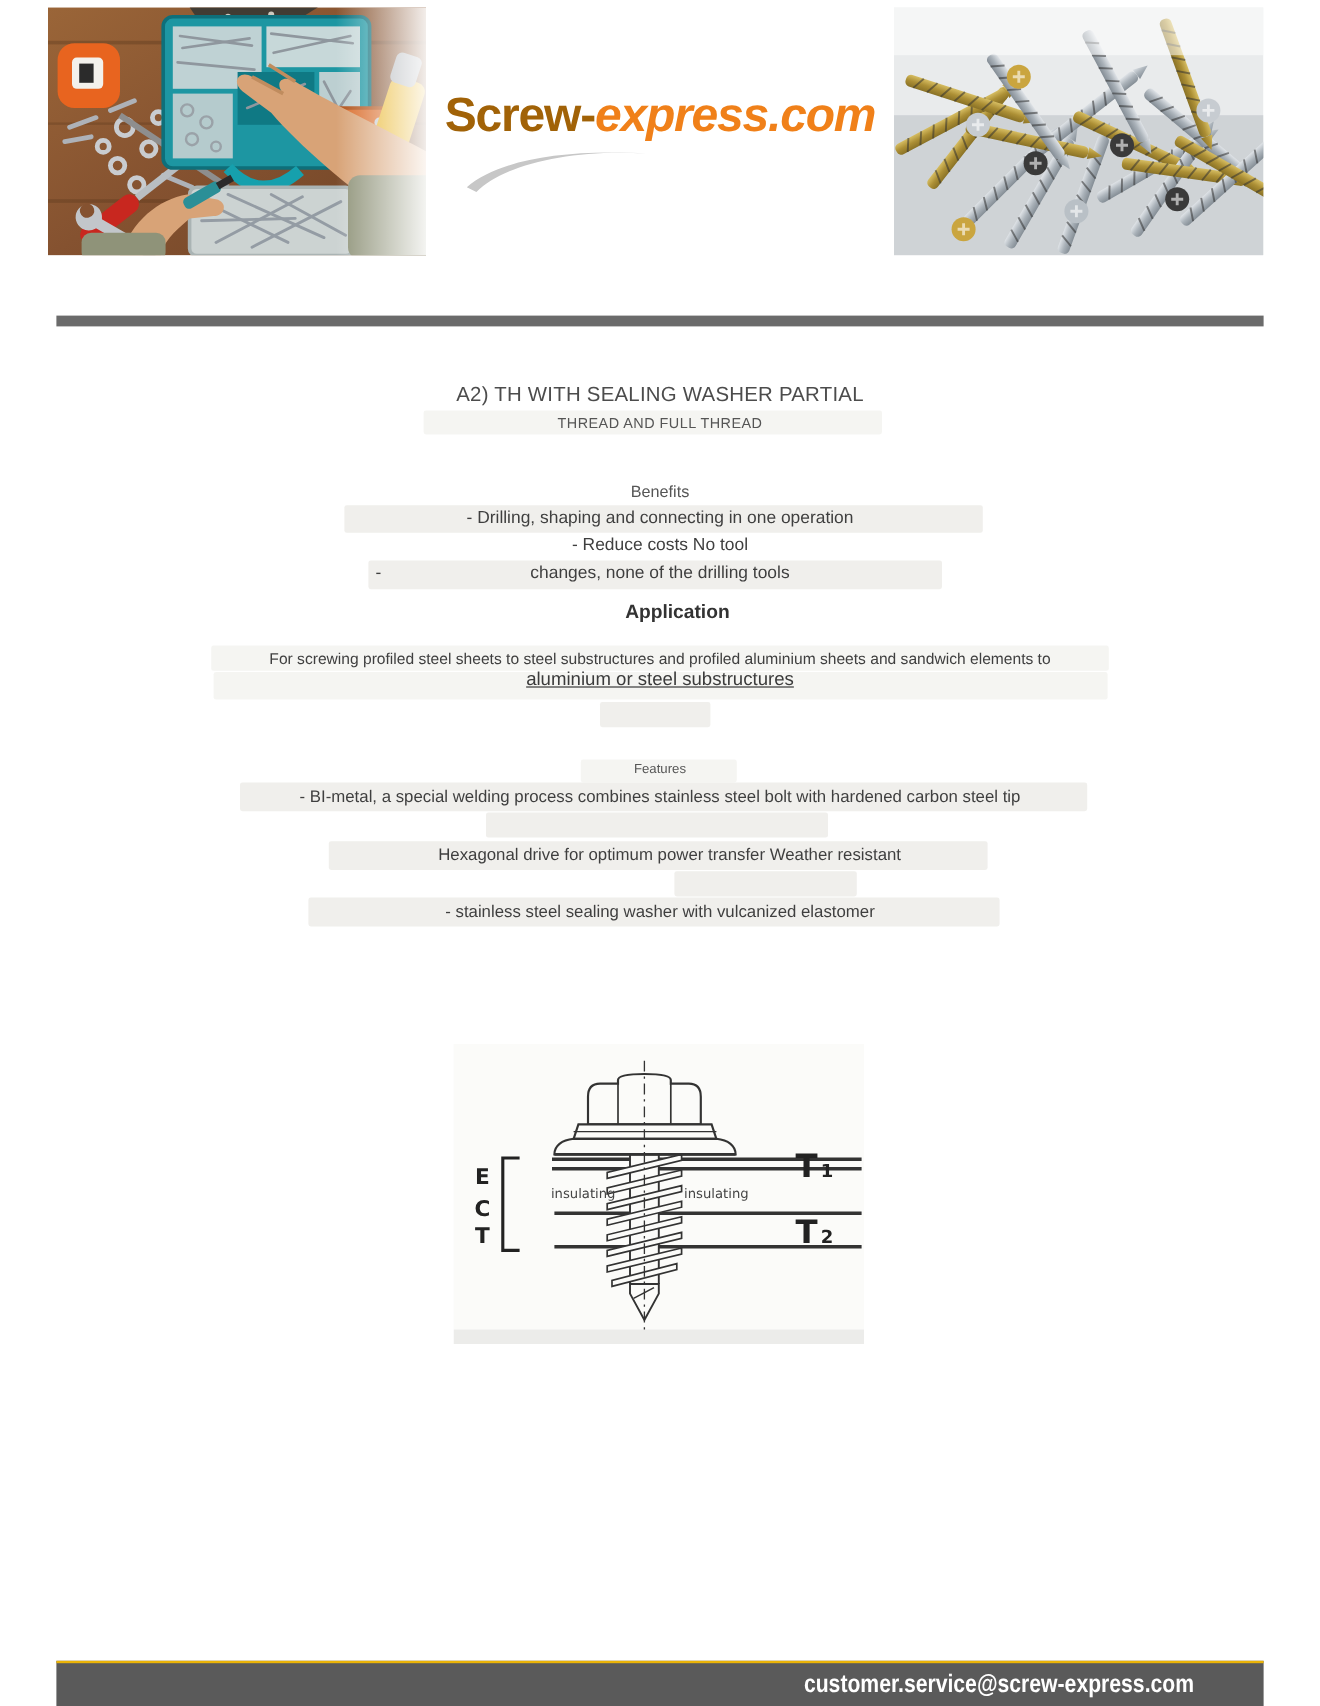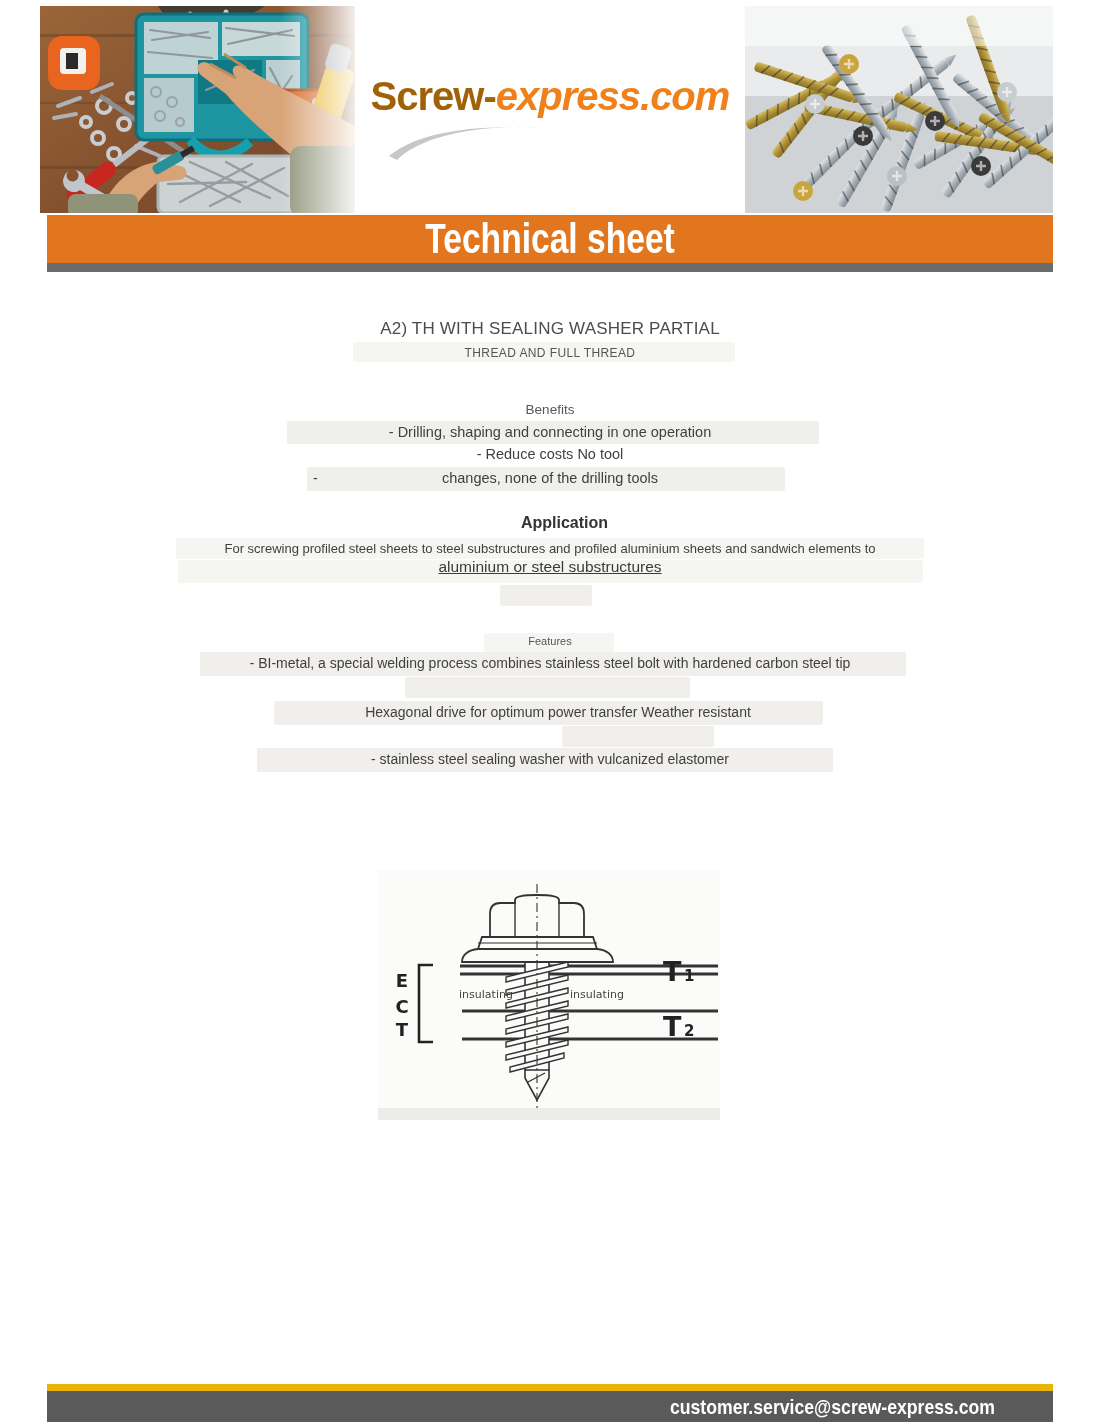--- a/index.html
+++ b/index.html
@@ -43,21 +43,21 @@
   .hl { position:absolute; background:#f0efec; border-radius:2px; z-index:1; }
   .hl-faint { background:rgba(240,239,235,.65); }
 
   
   .diagram { position:absolute; left:378px; top:870px; width:342px; height:250px; background:#fbfbf9; }
   .diagram svg { display:block; }
 
   
   .footer { position:absolute; left:47px; top:1384px; width:1006px; height:38px; background:#5a5a5a;
             display:flex; align-items:center; justify-content:flex-end; padding-right:58px;
-            border-top:7px solid #eab308; }
+            border-top:2px solid #eab308; }
   .footer-email { color:#fff; font-weight:bold; font-size:21px; display:inline-block;
                   transform:scaleX(.84); transform-origin:right center; white-space:nowrap; }
 </style>
 </head>
 <body>
 
 <div class="page">
 
   <div class="photo photo-left">
     <svg width="315" height="207" viewBox="0 0 315 207">
@@ -252,23 +252,20 @@
         <use href="#head" fill="#b9c0c6" transform="translate(152,170)"></use>
         <use href="#head" fill="#caa53f" transform="translate(58,185)"></use>
         <use href="#head" fill="#3a3a3a" transform="translate(236,160)"></use>
         <use href="#head" fill="#c7ccd1" transform="translate(262,86)"></use>
         <use href="#head" fill="#caa53f" transform="translate(104,58)"></use>
       </g>
       <rect width="308" height="40" fill="rgba(255,255,255,.55)"></rect>
     </svg>
   </div>
 
-  <div class="banner">
-    <span class="banner-title">Technical sheet</span>
-  </div>
   <div class="banner-bar"></div>
 
   <div class="hl hl-faint" style="left:353px;top:342px;width:382px;height:20px;"></div>
   <div class="hl" style="left:287px;top:421px;width:532px;height:23px;"></div>
   <div class="hl" style="left:307px;top:467px;width:478px;height:24px;"></div>
   <div class="hl hl-faint" style="left:176px;top:538px;width:748px;height:21px;"></div>
   <div class="hl hl-faint" style="left:178px;top:560px;width:745px;height:23px;"></div>
   <div class="hl" style="left:500px;top:585px;width:92px;height:21px;"></div>
   <div class="hl hl-faint" style="left:484px;top:633px;width:130px;height:19px;"></div>
   <div class="hl" style="left:200px;top:652px;width:706px;height:24px;"></div>
@@ -279,21 +276,21 @@
 
   <div class="tline t-title" style="top:319px;">A2) TH WITH SEALING WASHER PARTIAL</div>
   <div class="tline t-head" style="top:402px;">Benefits</div>
 
   <div class="tline t-sub" style="top:346px;">THREAD AND FULL THREAD</div>
   <div class="tline t-body" style="top:424px;">- Drilling, shaping and connecting in one operation</div>
   <div class="tline t-body" style="top:446px;">- Reduce costs No tool</div>
   <span class="stray-dash">-</span>
   <div class="tline t-body" style="top:470px;">changes, none of the drilling tools</div>
 
-  <div class="tline t-bold" style="top:514px;padding-left:29px;">Application</div>
+  <div class="tline t-bold" style="top:502px;padding-left:29px;">Application</div>
   <div class="tline t-body-sm" style="top:541px;">For screwing profiled steel sheets to steel substructures and profiled aluminium sheets and sandwich elements to</div>
   <div class="tline t-md" style="top:558px;text-decoration:underline;">aluminium or steel substructures</div>
 
   <div class="tline t-head" style="top:635px;font-size:11px;">Features</div>
   <div class="tline t-body" style="top:655px;font-size:14px;">- BI-metal, a special welding process combines stainless steel bolt with hardened carbon steel tip</div>
   <div class="tline t-body" style="top:704px;font-size:14px;padding-left:16px;">Hexagonal drive for optimum power transfer Weather resistant</div>
   <div class="tline t-body" style="top:751px;font-size:14px;">- stainless steel sealing washer with vulcanized elastomer</div>
 
   <div class="diagram">
     <svg width="342" height="250" viewBox="0 0 342 250">

